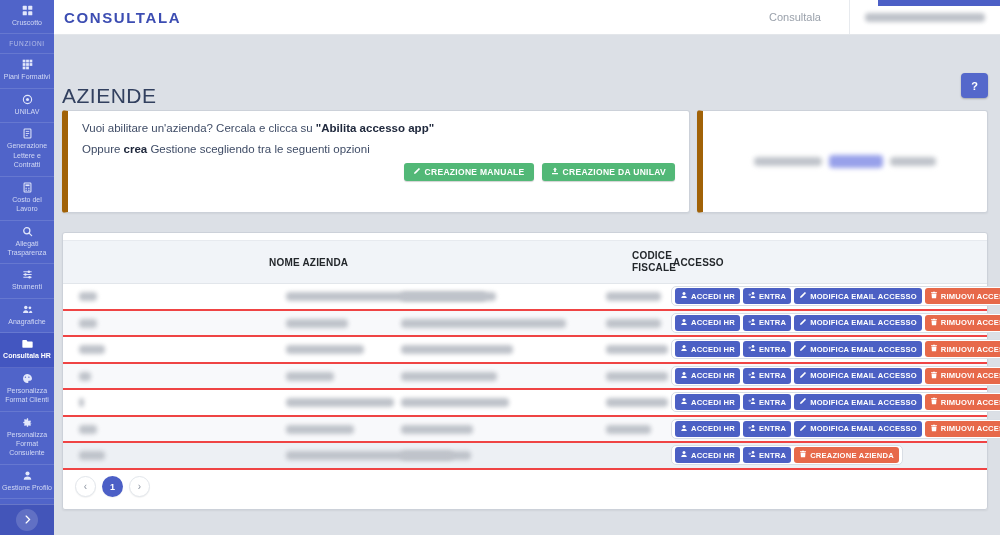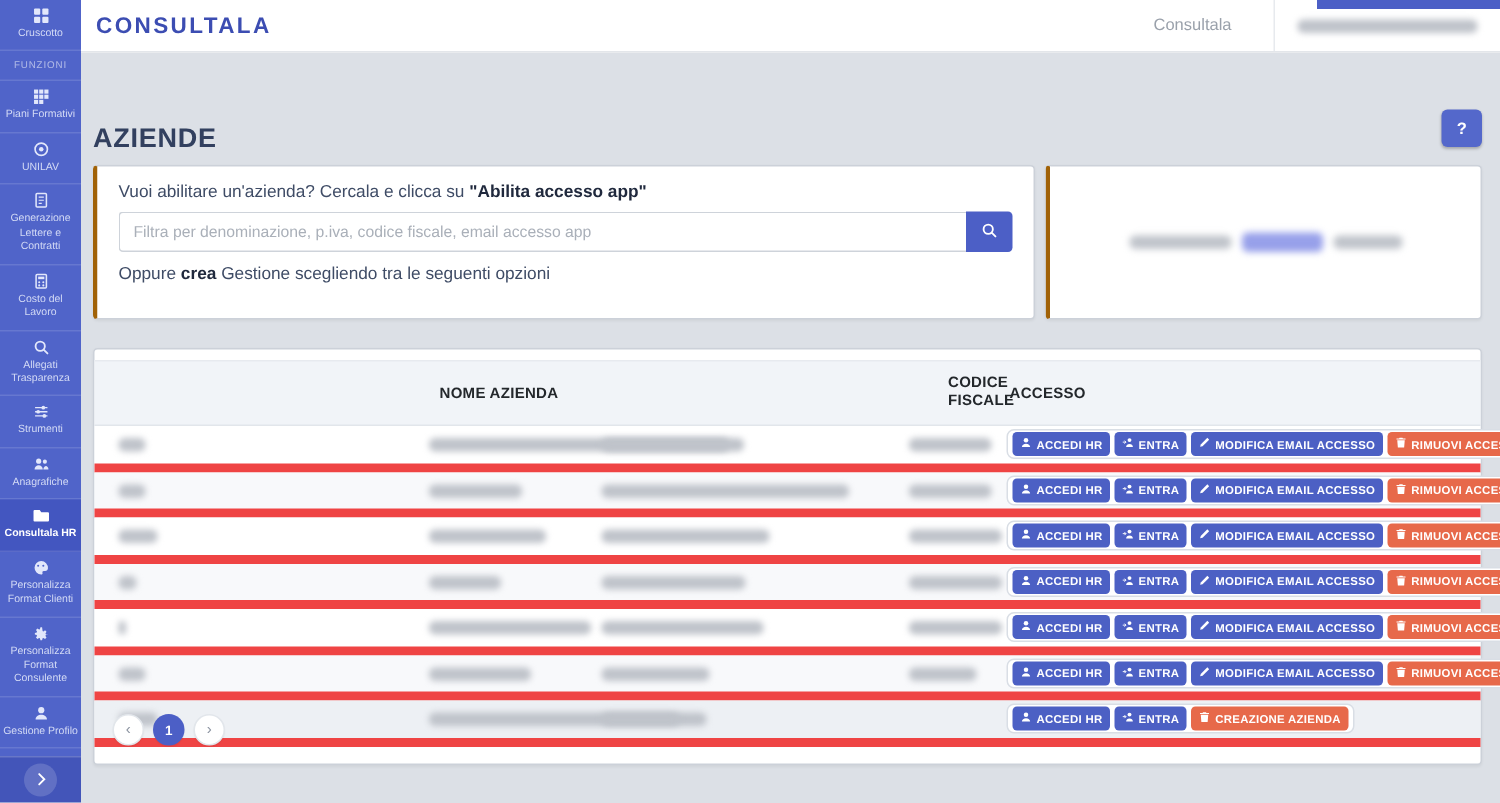--- a/index.html
+++ b/index.html
@@ -28,28 +28,28 @@
   .topbar-right{margin-left:auto;display:flex;align-items:center;height:100%}
   .menu-link{color:#9aa1ab;font-size:11px;padding:0 28px;cursor:pointer}
   .tb-sep{width:1px;height:34px;background:#e7eaee}
   .user-area{width:150px;display:flex;justify-content:center;align-items:center;cursor:pointer}
   .accent-strip{position:absolute;right:0;top:0;width:122px;height:6px;background:#4c5fc6;z-index:6}
   
   .rd{display:inline-block;height:9px;border-radius:4px;background:#bfc3ca;filter:blur(2px)}
   .rd-blue{background:#97a0ea}
   
   .main{position:absolute;left:54px;top:34px;right:0;bottom:0}
-  .page-title{position:absolute;left:8px;top:36px;font-size:18px;font-weight:700;
+  .page-title{position:absolute;left:8px;top:36px;font-size:21px;font-weight:400;
               color:#32405f;letter-spacing:.5px}
   .help-btn{position:absolute;right:12px;top:39px;width:27px;height:25px;background:#5468cb;
             border:none;border-radius:4px;color:#fff;font-size:11px;font-weight:bold;
             box-shadow:0 1px 2px rgba(0,0,0,.25);cursor:pointer}
   .card{position:absolute;background:#fff;border:1px solid #ccd1d9;border-radius:3px;
         box-shadow:0 1px 2px rgba(0,0,0,.06)}
-  .card.accent{border-left:3px solid #a16207}
+  .card.accent{border-left:6px solid #a16207}
   .enable-card{left:8px;top:76px;width:628px;height:103px;padding:11px 14px;box-sizing:border-box}
   .info-card{left:643px;top:76px;width:291px;height:103px;display:flex;align-items:center;
              justify-content:center;box-sizing:border-box}
   .line{font-size:11.5px;color:#3f4c66}
   .line strong{color:#20293d}
   .search-row{display:flex;margin-top:7px}
   .search-input{flex:1;height:25px;border:1px solid #ced3da;border-right:none;border-radius:3px 0 0 3px;
                 padding:0 9px;font-size:10.5px;color:#495057;outline:none;font-family:inherit}
   .search-input::placeholder{color:#aab0b9}
   .search-btn{width:31px;height:27px;background:#4c5fc6;border:none;border-radius:0 3px 3px 0;
@@ -59,22 +59,22 @@
   .btn-green{height:18px;background:#52b877;color:#fff;font-size:8.5px;font-weight:bold;
              border-radius:3px;padding:0 9px;display:inline-flex;align-items:center;gap:4px;
              letter-spacing:.3px;border:none;box-shadow:0 1px 1px rgba(0,0,0,.18);cursor:pointer;
              font-family:inherit}
   
   .table-card{left:8px;top:198px;width:926px;height:278px;padding-top:7px;box-sizing:border-box}
   .thead{position:relative;height:42px;background:#f1f4f8;border-top:1px solid #e7eaef;
          border-bottom:1px solid #e2e6eb}
   .th{position:absolute;top:0;height:42px;display:flex;align-items:center;font-size:10px;
       font-weight:bold;color:#23272b;letter-spacing:.2px}
-  .th1{left:16px}.th2{left:230px}.th3{left:335px}.th4{left:569px;width:52px;line-height:1.25}.th5{left:610px}
-  .trow{position:relative;height:24.5px;border-bottom:6px solid #ef4444;background:#fff}
+  .th1{left:16px}.th2{left:206px}.th3{left:335px}.th4{left:569px;width:52px;line-height:1.25}.th5{left:610px}
+  .trow{position:relative;height:24.5px;border-bottom:2px solid #ef4444;background:#fff}
   .trow.shade{background:#f8f9fb}
   .trow.hilite{background:#edf0f4}
   .trow .rd{position:absolute;top:8px}
   .c1{left:16px}.c2{left:223px}.c3{left:338px}.c4{left:543px}
   .actions{position:absolute;left:608px;top:2px;display:inline-flex;align-items:center;gap:3px;
            border:1px solid #d9dee5;background:#fff;border-radius:5px;padding:1px 3px}
   .btn-act{height:16px;display:inline-flex;align-items:center;gap:3px;padding:0 5px;border-radius:3px;
            border:none;color:#fff;font-size:7.6px;font-weight:bold;letter-spacing:.2px;
            white-space:nowrap;cursor:pointer;font-family:inherit}
   .btn-act.blue{background:#4c60c4}
@@ -176,31 +176,37 @@
 <div class="accent-strip"></div>
 
 <main class="main">
   <h1 class="page-title">AZIENDE</h1>
   <button class="help-btn">?</button>
 
   <section class="card accent enable-card">
     <div class="line">
       <span>Vuoi abilitare un'azienda? Cercala e clicca su </span><strong>"Abilita accesso app"</strong>
     </div>
-    <div class="search-row">
-      <input class="search-input" type="text" placeholder="Filtra per denominazione, p.iva, codice fiscale, email accesso app" style="">
-      <button class="search-btn">
-        <span id="search-ico"><svg width="11" height="11" viewBox="0 0 16 16" fill="currentColor">
-              <circle cx="7" cy="7" r="4.5" fill="none" stroke="currentColor" stroke-width="1.8"></circle>
-              <path d="M10.3 10.3L14 14" stroke="currentColor" stroke-width="1.8" stroke-linecap="round" fill="none"></path>
-            </svg></span>
-      </button>
-    </div>
     <div class="line line2">
       <span>Oppure </span><strong>crea</strong><span> Gestione scegliendo tra le seguenti opzioni</span>
+    </div>
+    <div class="btn-row">
+      <button class="btn-green">
+        <span id="cm-ico"><svg width="8" height="8" viewBox="0 0 16 16" fill="currentColor">
+              <path d="M11.8 1.8l2.4 2.4-8.8 8.8-3.2.8.8-3.2z"></path>
+            </svg></span>
+        <span>CREAZIONE MANUALE</span>
+      </button>
+      <button class="btn-green">
+        <span id="cu-ico"><svg width="8" height="8" viewBox="0 0 16 16" fill="currentColor">
+              <path d="M8 1l4 4.5H9.6V10H6.4V5.5H4z"></path>
+              <path d="M2 12h12v2.5H2z"></path>
+            </svg></span>
+        <span>CREAZIONE DA UNILAV</span>
+      </button>
     </div>
   </section>
 
   <section class="card accent info-card">
     <div class="info-line">
       <span class="rd" style="width:68px"></span>
       <span class="rd rd-blue" style="width:54px;height:13px"></span>
       <span class="rd" style="width:46px"></span>
     </div>
   </section>

